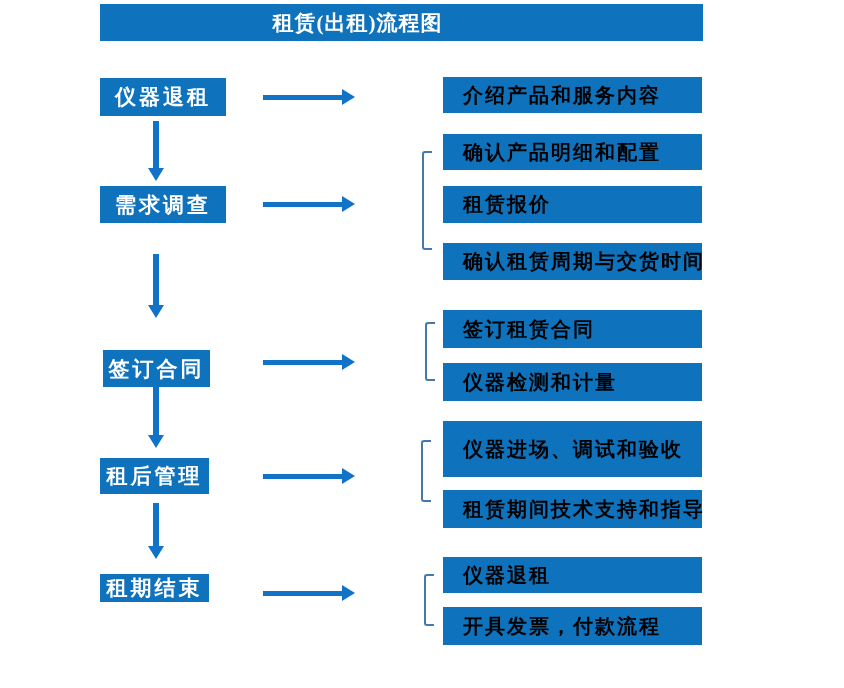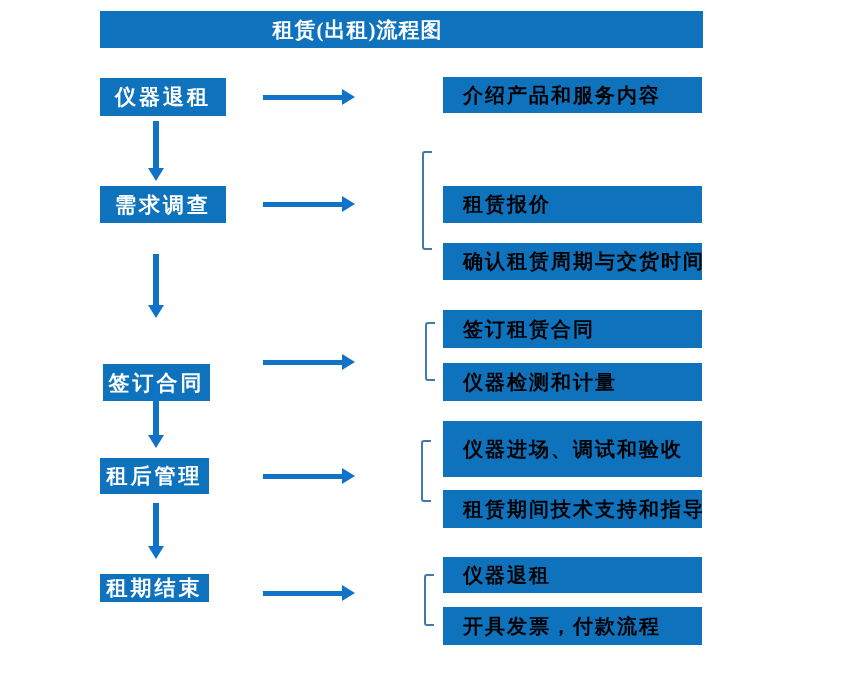--- a/index.html
+++ b/index.html
@@ -1,20 +1,20 @@
 <!DOCTYPE html>
 <html><head>
 <meta charset="utf-8">
 <style>
   html,body{margin:0;padding:0;background:#ffffff;}
   body{font-family:"Liberation Serif","DejaVu Serif",serif;}
   .canvas{position:relative;width:844px;height:688px;background:#ffffff;overflow:hidden;}
 
   .title-bar{
-    position:absolute;left:100px;top:11px;width:603px;height:37px;
+    position:absolute;left:100px;top:4px;width:603px;height:37px;
     background:#0e72bd;color:#ffffff;font-weight:bold;font-size:21px;
     display:flex;align-items:center;justify-content:center;
     padding-right:88px;box-sizing:border-box;letter-spacing:1px;
   }
 
   .stage-box{
     position:absolute;background:#0e72bd;color:#ffffff;font-weight:bold;
     font-size:21px;letter-spacing:3px;display:flex;align-items:center;
     justify-content:center;box-sizing:border-box;white-space:nowrap;
   }
@@ -46,21 +46,21 @@
 </style>
 </head>
 <body>
 
 <div class="canvas">
 
   <div class="title-bar">租赁(出租)流程图</div>
 
   <div class="stage-box" style="left:100px;top:78px;width:126px;height:38px;">仪器退租</div>
   <div class="stage-box" style="left:100px;top:186px;width:126px;height:37px;">需求调查</div>
-  <div class="stage-box" style="left:103px;top:364px;width:107px;height:37px;">签订合同</div>
+  <div class="stage-box" style="left:103px;top:350px;width:107px;height:37px;">签订合同</div>
   <div class="stage-box" style="left:100px;top:458px;width:109px;height:36px;">租后管理</div>
   <div class="stage-box" style="left:100px;top:574px;width:109px;height:28px;">租期结束</div>
 
   <div class="v-arrow" style="left:148px;top:121px;height:60px;">
     <div class="shaft"></div>
     <div class="head"></div>
   </div>
   <div class="v-arrow" style="left:148px;top:254px;height:64px;">
     <div class="shaft"></div>
     <div class="head"></div>
@@ -95,20 +95,21 @@
     <div class="head"></div>
   </div>
 
   <div class="bracket" style="left:422px;top:151px;height:99px;"></div>
   <div class="bracket" style="left:425px;top:322px;height:59px;"></div>
   <div class="bracket" style="left:421px;top:440px;height:62px;"></div>
   <div class="bracket" style="left:424px;top:574px;height:52px;"></div>
 
   <div class="item-box" style="top:77px;height:36px;">介绍产品和服务内容</div>
 
+  <div class="item-box" style="top:134px;height:36px;">确认产品明细和配置</div>
   <div class="item-box" style="top:186px;height:37px;">租赁报价</div>
   <div class="item-box" style="top:243px;height:37px;">确认租赁周期与交货时间</div>
 
   <div class="item-box" style="top:310px;height:38px;">签订租赁合同</div>
   <div class="item-box" style="top:363px;height:38px;">仪器检测和计量</div>
 
   <div class="item-box" style="top:421px;height:56px;">仪器进场、调试和验收</div>
   <div class="item-box" style="top:490px;height:38px;">租赁期间技术支持和指导</div>
 
   <div class="item-box" style="top:557px;height:36px;">仪器退租</div>

